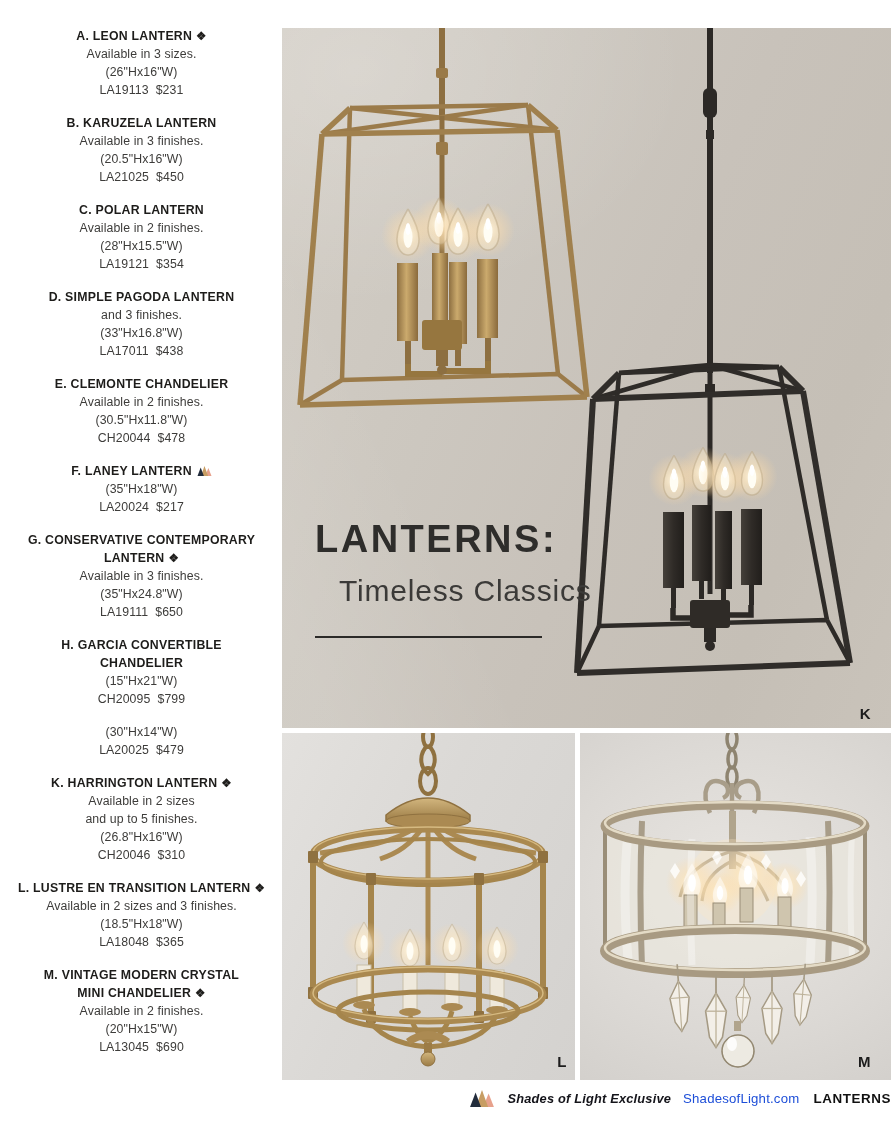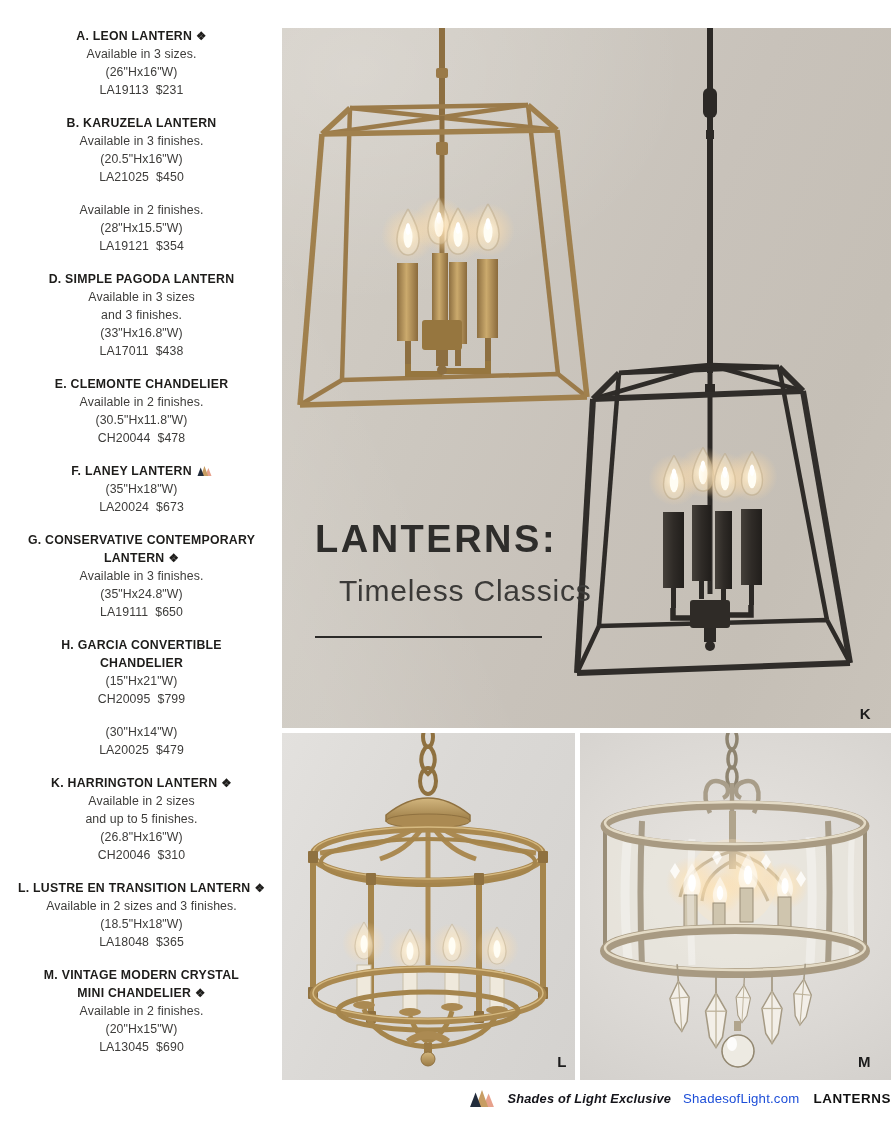--- a/index.html
+++ b/index.html
@@ -72,45 +72,45 @@
         <div class="p-detail">(26"Hx16"W)</div>
         <div class="p-detail">LA19113  $231</div>
       </div>
       <div class="product">
         <div class="t-line"><span>B. KARUZELA LANTERN</span></div>
         <div class="p-detail">Available in 3 finishes.</div>
         <div class="p-detail">(20.5"Hx16"W)</div>
         <div class="p-detail">LA21025  $450</div>
       </div>
       <div class="product">
+        <div class="t-line"><span>C. POLAR LANTERN</span></div>
         <div class="p-detail">Available in 2 finishes.</div>
         <div class="p-detail">(28"Hx15.5"W)</div>
         <div class="p-detail">LA19121  $354</div>
       </div>
       <div class="product">
         <div class="t-line"><span>D. SIMPLE PAGODA LANTERN</span></div>
-        <div class="p-detail">Available in 3 sizes</div>
         <div class="p-detail">and 3 finishes.</div>
         <div class="p-detail">(33"Hx16.8"W)</div>
         <div class="p-detail">LA17011  $438</div>
       </div>
       <div class="product">
         <div class="t-line"><span>E. CLEMONTE CHANDELIER</span></div>
         <div class="p-detail">Available in 2 finishes.</div>
         <div class="p-detail">(30.5"Hx11.8"W)</div>
         <div class="p-detail">CH20044  $478</div>
       </div>
       <div class="product">
         <div class="t-line"><span>F. LANEY LANTERN</span><svg width="15" height="10" viewBox="0 0 14 10">
     <path d="M7.6,10 L10.9,2 L14,10 Z" fill="#e7a18c"></path>
     <path d="M3.4,10 L7,0 L10.6,10 Z" fill="#c79d63"></path>
     <path d="M0,10 L3.2,1.5 L6.4,10 Z" fill="#222c3c"></path>
   </svg></div>
         <div class="p-detail">(35"Hx18"W)</div>
-        <div class="p-detail">LA20024  $673</div>
+        <div class="p-detail">LA20024  $217</div>
       </div>
       <div class="product">
         <div class="t-line"><span>G. CONSERVATIVE CONTEMPORARY</span></div>
         <div class="t-line"><span>LANTERN</span><span class="diamond">❖</span></div>
         <div class="p-detail">Available in 3 finishes.</div>
         <div class="p-detail">(35"Hx24.8"W)</div>
         <div class="p-detail">LA19111  $650</div>
       </div>
       <div class="product">
         <div class="t-line"><span>H. GARCIA CONVERTIBLE</span></div>

